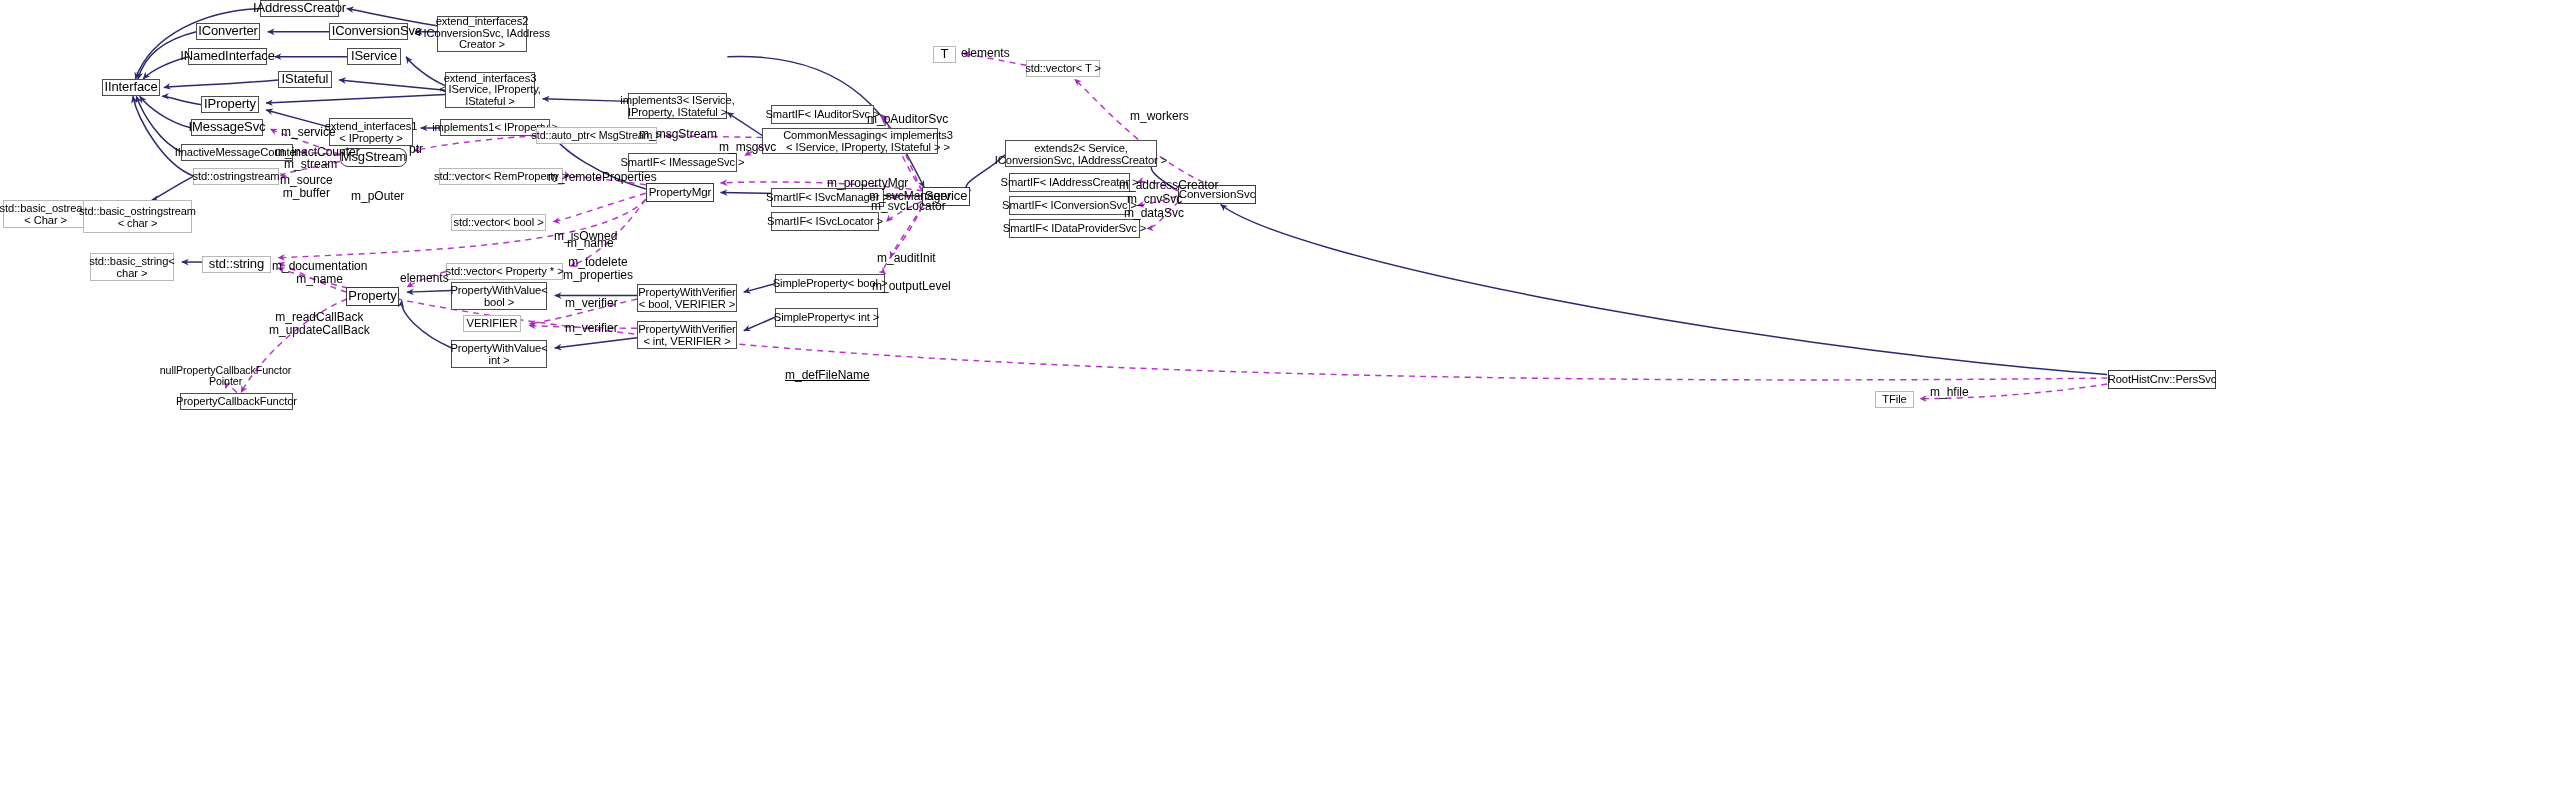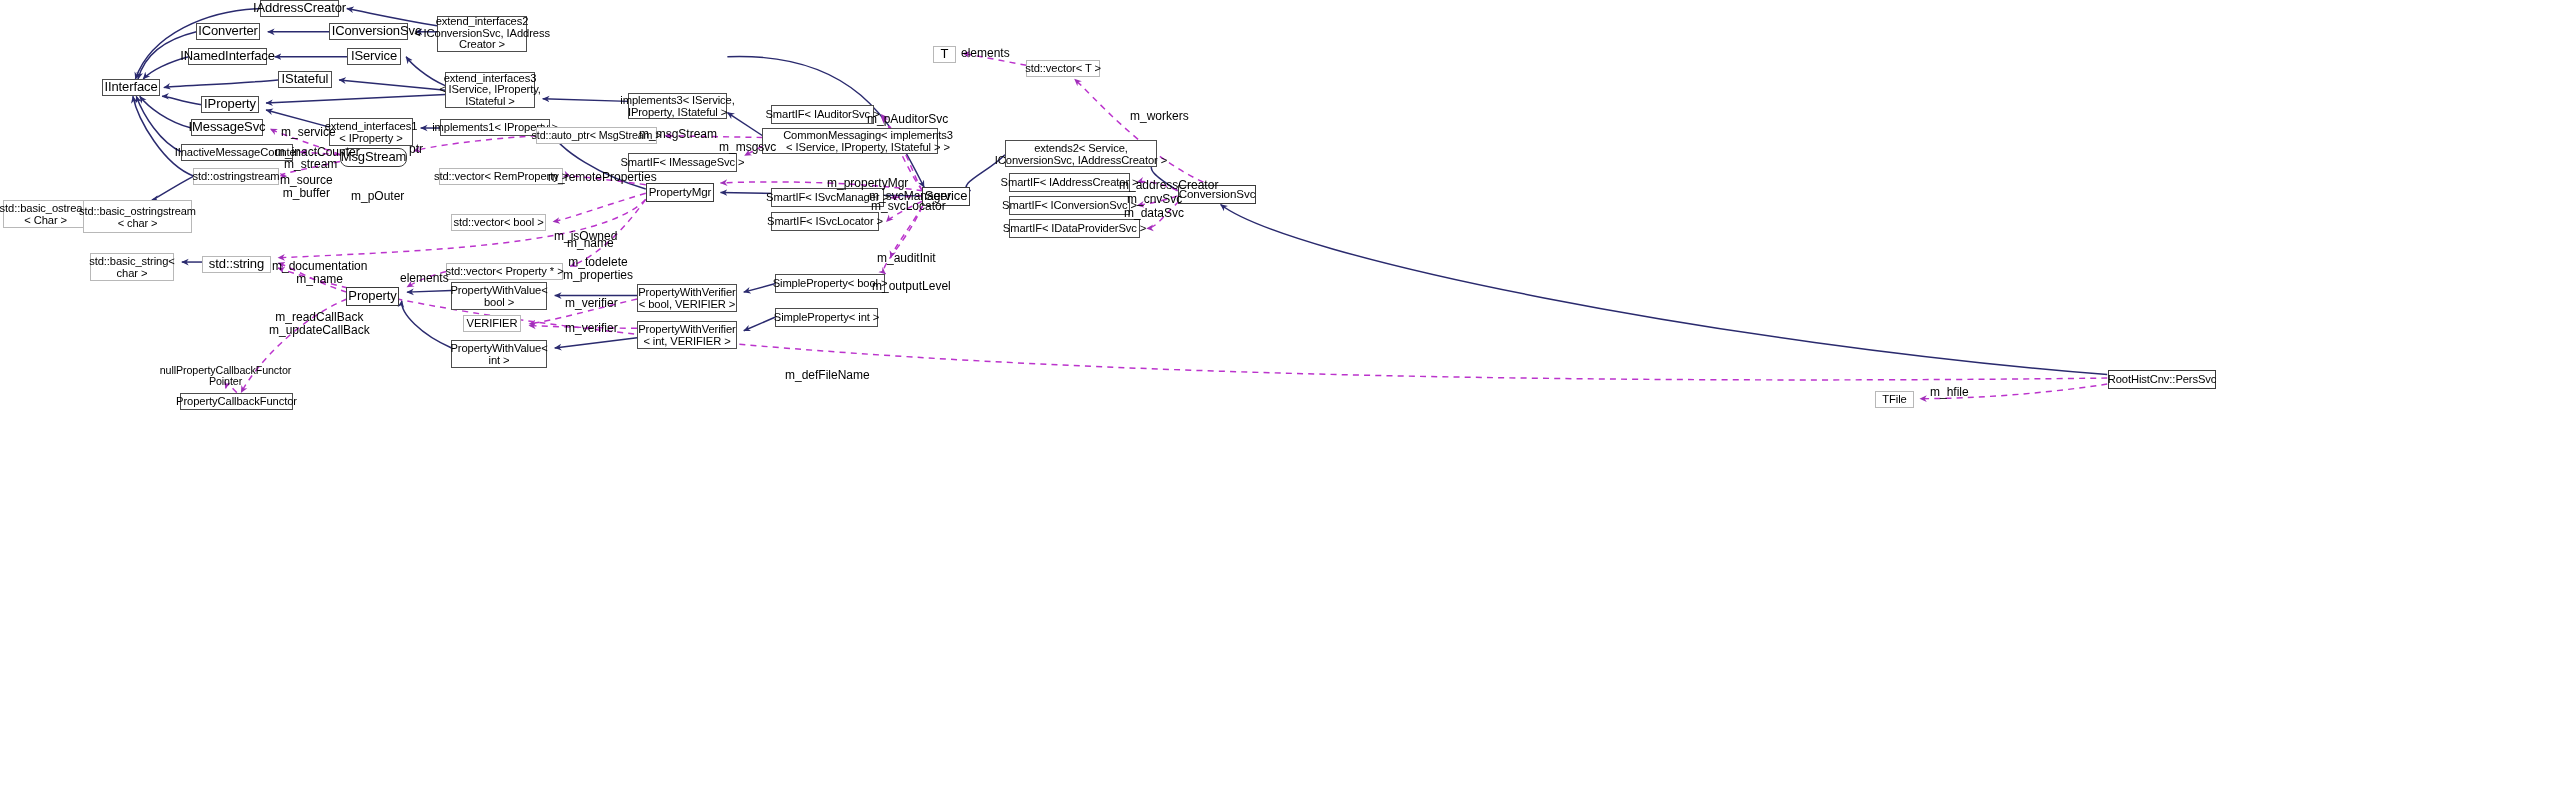--- a/index.html
+++ b/index.html
@@ -278,17 +278,17 @@
   <div class="elabel" style="left:563px;top:256px;">m_todelete
 m_properties</div>
   <div class="elabel" style="left:272px;top:260px;">m_documentation
 m_name</div>
   <div class="elabel" style="left:400px;top:272px;">elements</div>
   <div class="elabel" style="left:872px;top:280px;">m_outputLevel</div>
   <div class="elabel" style="left:565px;top:297px;">m_verifier</div>
   <div class="elabel" style="left:269px;top:311px;">m_readCallBack
 m_updateCallBack</div>
   <div class="elabel" style="left:565px;top:322px;">m_verifier</div>
-  <div class="elabel" style="left:785px;top:369px;">m_defFileName</div>
+  <div class="elabel" style="left:785px;top:369px;text-decoration:underline;">m_defFileName</div>
   <div class="elabel" style="left:1930px;top:386px;">m_hfile</div>
 
 </div>
 
 
 </body></html>

